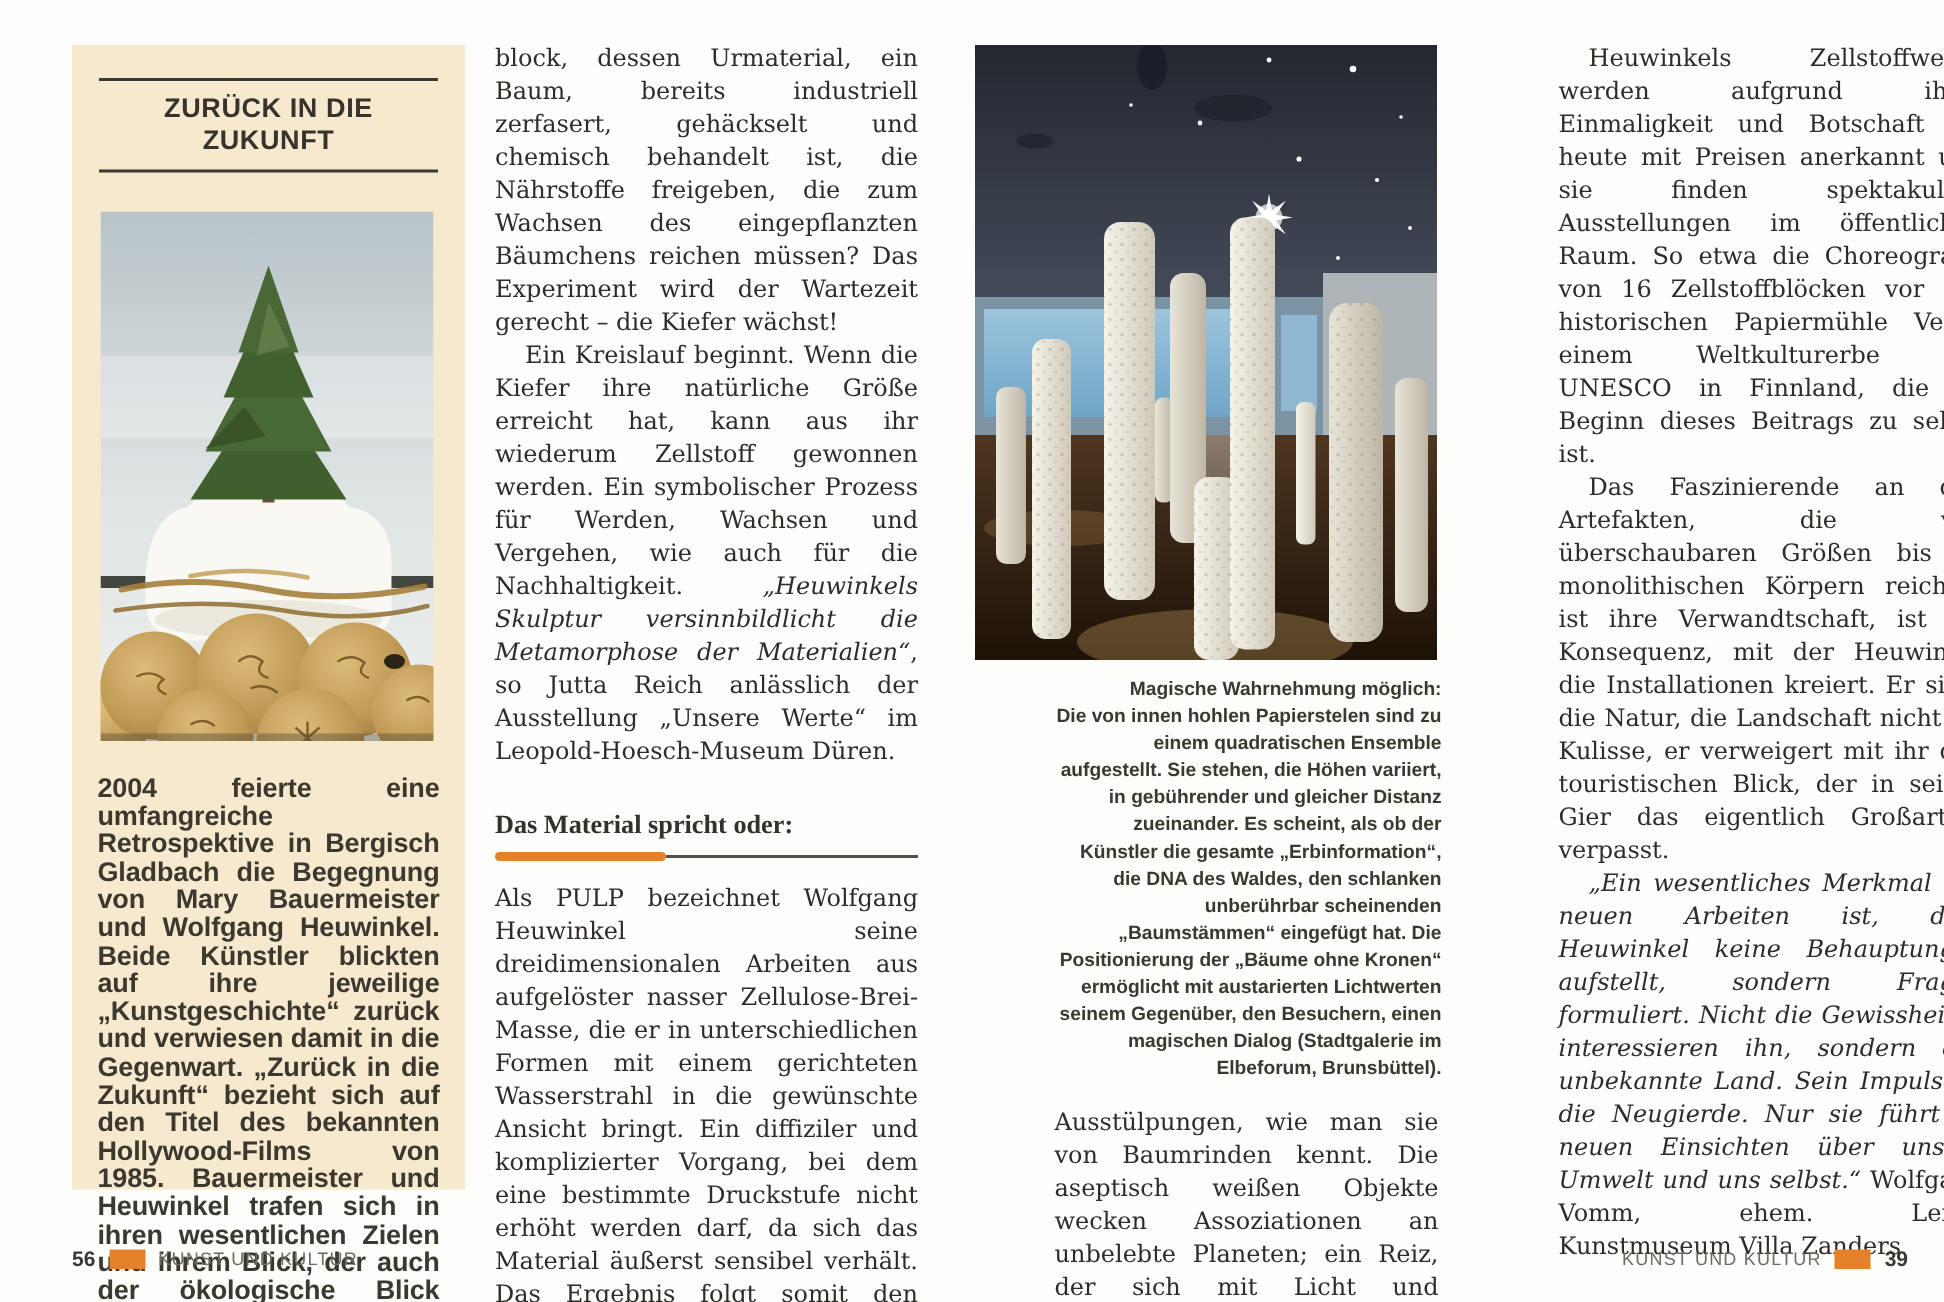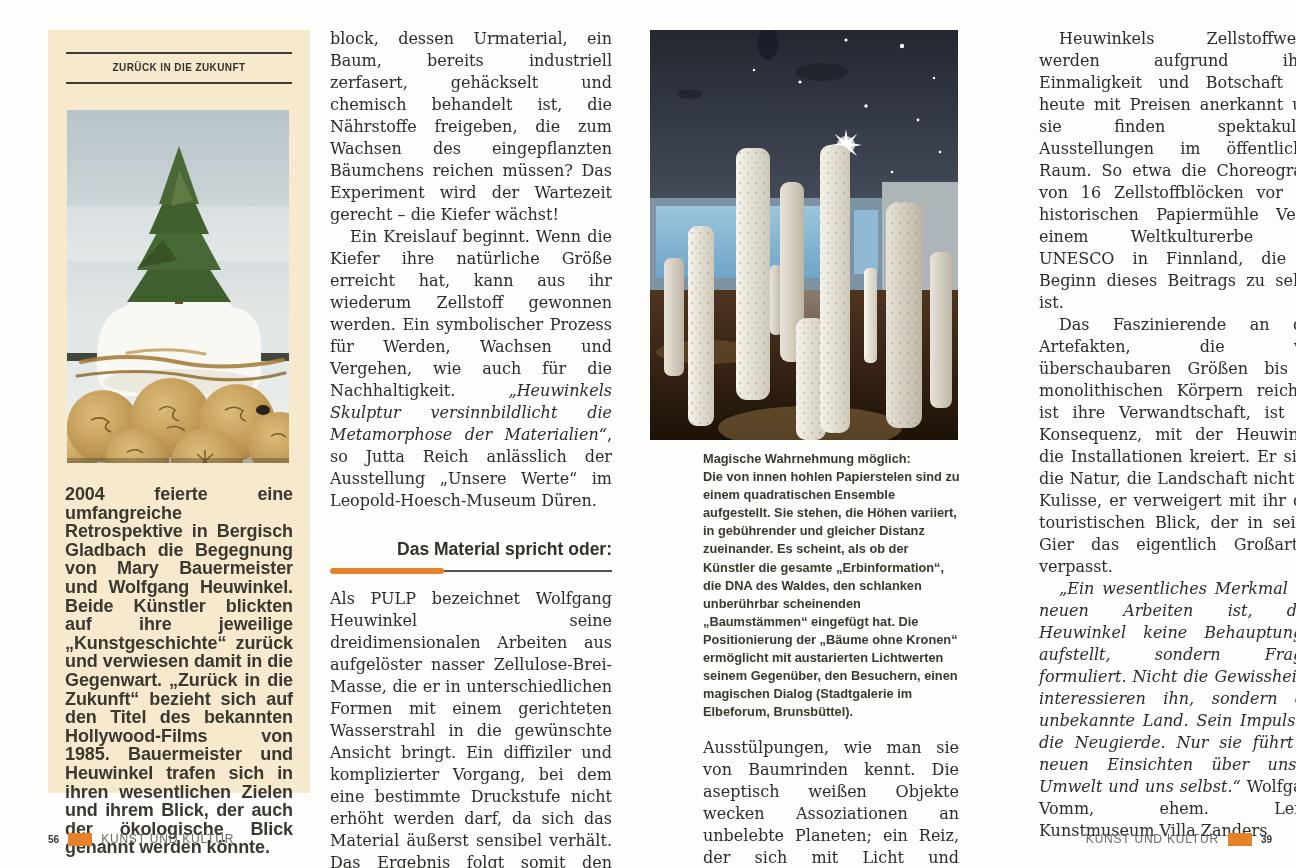--- a/index.html
+++ b/index.html
@@ -10,59 +10,59 @@
     font-family:"Liberation Sans", sans-serif;
     color:#2e2b27;
   }
   
   .sidebar {
     position:absolute; left:48px; top:30px; width:262px; height:763px;
     background:#f6e9cd; padding:22px 17px 0 17px;
   }
   .sb-rule { height:2px; background:#3c3a33; width:226px; margin:0 auto; }
   .sb-title {
-    text-align:center; font-weight:bold; font-size:10px; letter-spacing:.4px;
+    text-align:center; font-weight:bold; font-size:18px; letter-spacing:.4px;
     color:#35332c; padding:8px 0 9px 0;
   }
   .sb-photo { margin:26px 0 0 2px; width:222px; height:353px; display:block; }
   .sb-caption {
     margin-top:22px; font-weight:bold; font-size:18px; line-height:18.6px;
     color:#3b3830; text-align:justify; letter-spacing:-0.1px;
   }
   
   .col { position:absolute; top:28px; }
   .serif {
     font-family:"DejaVu Serif", serif; font-size:16px; line-height:22px;
     color:#2f2b27; text-align:justify;
   }
   .serif p + p { margin-top:0; }
   .indent { text-indent:20px; }
   .col1 { left:330px; width:282px; }
   .col3 { left:1039px; width:284px; }
   .heading-block { margin-top:26px; margin-bottom:14px; }
   .heading {
     font-weight:bold; font-size:17.5px; line-height:23px; color:#34302a;
-    font-family:Liberation Sans, sans-serif; text-align:right;
+    font-family:Liberation Serif, serif; text-align:left;
   }
   .heading-rule { display:flex; align-items:center; margin-top:7px; }
   .heading-rule .orange { width:114px; height:6px; background:#e5812a; border-radius:3px; }
   .heading-rule .gray { flex:1; height:2px; background:#55504a; }
   
   .center-col { position:absolute; left:650px; top:30px; width:308px; }
   .center-photo { width:308px; height:410px; display:block; }
   .photo-caption {
     margin:10px 0 0 53px; width:258px; font-weight:bold; font-size:12.8px;
-    line-height:18.1px; color:#3b3830; text-align:left;
+    line-height:18.1px; color:#3b3830; text-align:right;
   }
   .center-para { margin:16px 0 0 53px; width:256px; }
   
   .footer { position:absolute; top:831px; height:16px; display:flex; align-items:center; gap:9px; }
   .footer-left { left:48px; }
   .footer-right { right:24px; }
-  .page-num { font-weight:bold; font-size:10px; color:#3a3733; }
+  .page-num { font-weight:bold; font-size:14px; color:#3a3733; }
   .footer-swatch { width:24px; height:13px; background:#e5812a; }
   .footer-label { font-weight:normal; font-size:12px; letter-spacing:.8px; color:#6e6a64; }
   em { font-style:italic; }
 </style>
 </head>
 <body>
 
 <div id="page">
 
   <aside class="sidebar">

